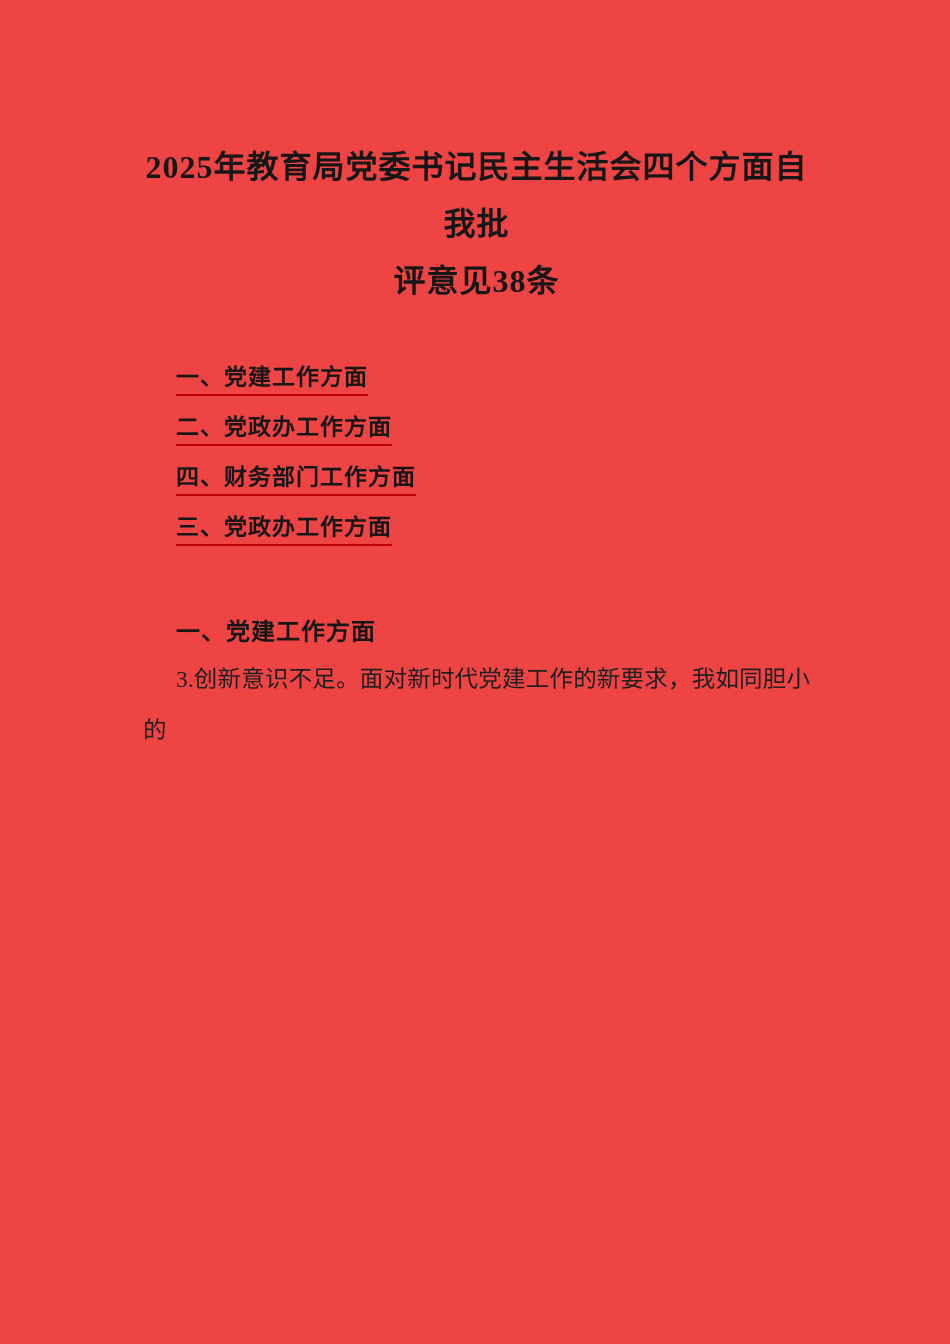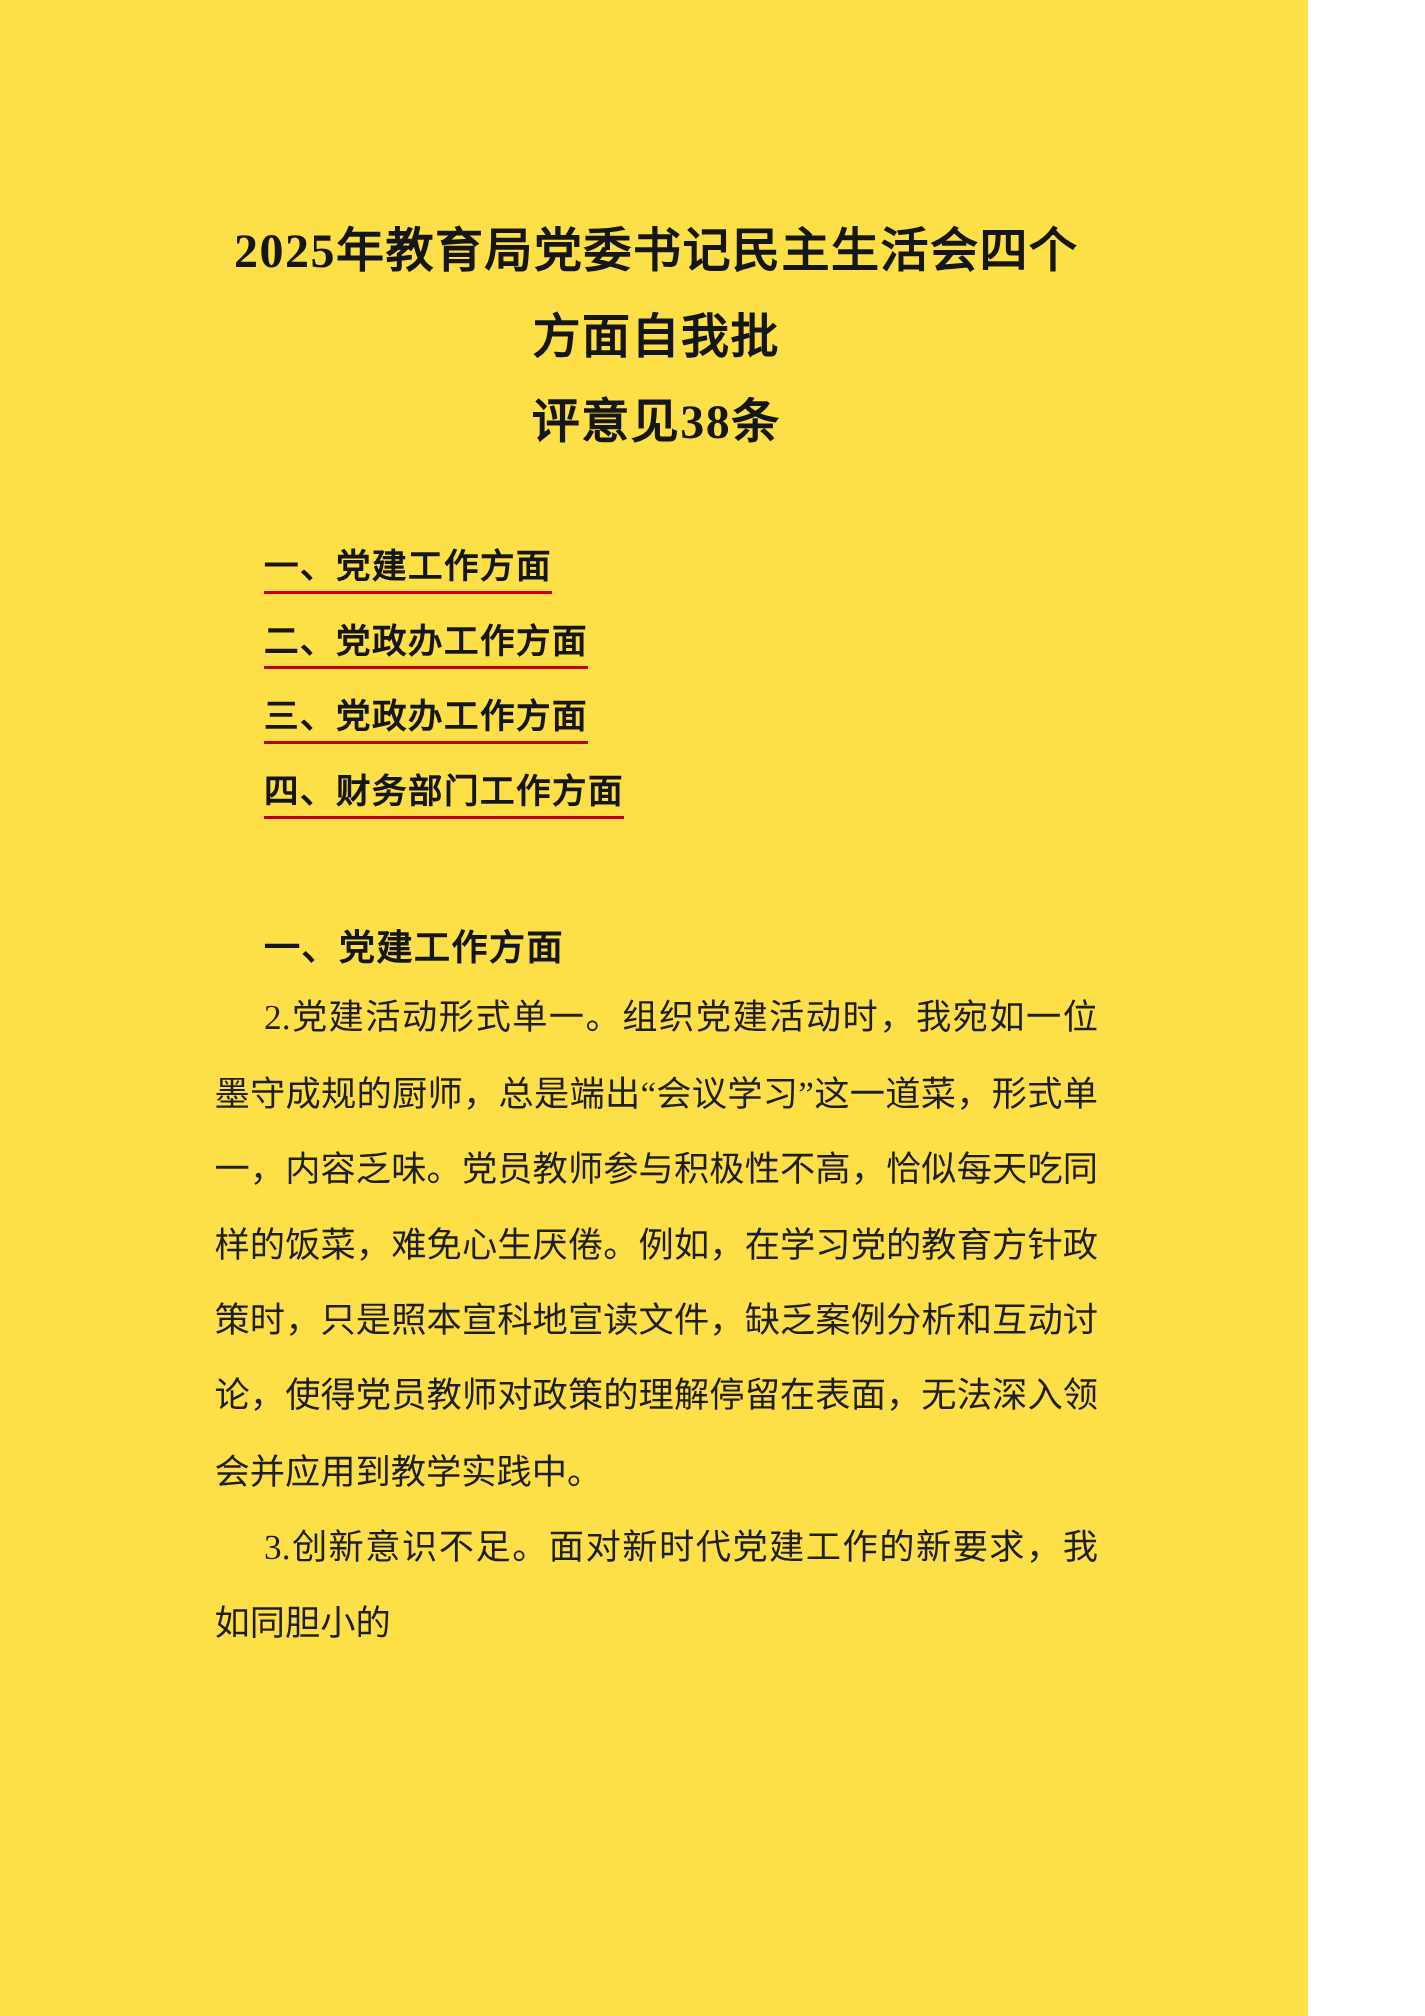--- a/index.html
+++ b/index.html
@@ -2,23 +2,23 @@
 <html lang="zh-CN"><head>
 <meta charset="utf-8">
 <style>
   html, body {
     margin: 0;
     padding: 0;
     background: #ffffff;
   }
   .page {
     position: relative;
-    width: 872px;
+    width: 950px;
     height: 1344px;
-    background: #fde047;
+    background: #ef4444;
     overflow: hidden;
     color: #1a1a1a;
     font-family: "Liberation Serif", "DejaVu Serif", serif;
     box-sizing: border-box;
   }
   .content {
     padding: 0 140px 0 143px;
   }
   
   .doc-title {
@@ -90,29 +90,28 @@
     </h1>
 
     <nav class="toc">
       <div class="toc-row">
         <a class="toc-link">一、党建工作方面</a>
       </div>
       <div class="toc-row">
         <a class="toc-link">二、党政办工作方面</a>
       </div>
       <div class="toc-row">
-        <a class="toc-link">三、党政办工作方面</a>
+        <a class="toc-link">四、财务部门工作方面</a>
       </div>
       <div class="toc-row">
-        <a class="toc-link">四、财务部门工作方面</a>
+        <a class="toc-link">三、党政办工作方面</a>
       </div>
     </nav>
 
     <section>
       <h2 class="section-heading">一、党建工作方面</h2>
       <div class="body-text">
-        <p>2.党建活动形式单一。组织党建活动时，我宛如一位墨守成规的厨师，总是端出“会议学习”这一道菜，形式单一，内容乏味。党员教师参与积极性不高，恰似每天吃同样的饭菜，难免心生厌倦。例如，在学习党的教育方针政策时，只是照本宣科地宣读文件，缺乏案例分析和互动讨论，使得党员教师对政策的理解停留在表面，无法深入领会并应用到教学实践中。</p>
         <p>3.创新意识不足。面对新时代党建工作的新要求，我如同胆小的</p>
       </div>
     </section>
 
   </div>
 </div>
 
 </body></html>

